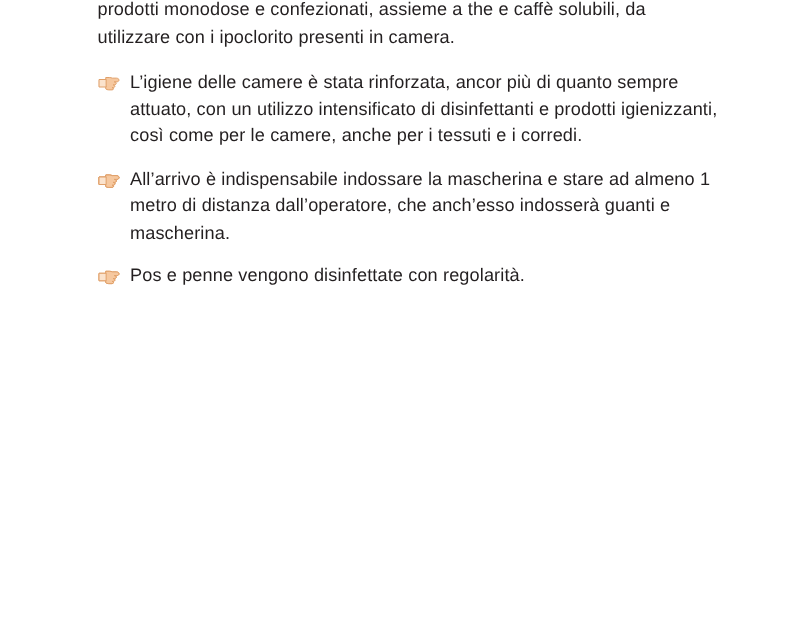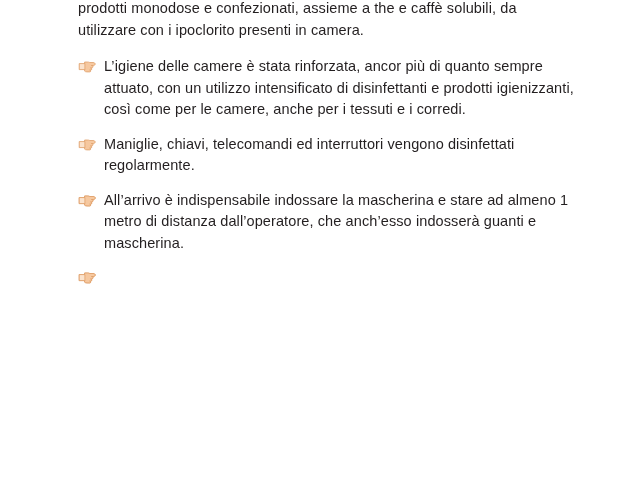--- a/index.html
+++ b/index.html
@@ -78,21 +78,20 @@
       <span>L’igiene delle camere è stata rinforzata, ancor più di quanto sempre attuato, con un utilizzo intensificato di disinfettanti e prodotti igienizzanti, così come per le camere, anche per i tessuti e i corredi.</span>
     </p>
 
     <p class="para bullet-para">
       <span class="bullet">
         <svg width="19" height="16" viewBox="0 0 19 16" xmlns="http://www.w3.org/2000/svg">
           <path d="M1.5 7.2 L6.6 7.2 L6.6 5.0 L9.4 5.0 C10.4 5.0 11.2 5.2 11.8 5.5 L15.0 5.5 C16.2 5.5 17.2 6.1 17.2 7.0 C17.2 7.9 16.4 8.5 15.3 8.5 L13.4 8.5 C14.3 8.5 15.0 9.0 15.0 9.7 C15.0 10.4 14.3 10.9 13.4 10.9 L12.5 10.9 C13.3 10.9 13.9 11.4 13.9 12.0 C13.9 12.6 13.3 13.1 12.5 13.1 L11.7 13.1 C12.3 13.1 12.8 13.5 12.8 14.0 C12.8 14.5 12.3 14.9 11.7 14.9 L9.0 14.9 C7.9 14.9 7.1 14.6 6.6 14.1 L6.6 12.0 L1.5 12.0 Z" fill="#f6c89f" stroke="#e0a06a" stroke-width="0.8" stroke-linejoin="round"></path>
           <path d="M1.2 6.6 L6.9 6.6 L6.9 12.6 L1.2 12.6 Z" fill="#fbe3cd" stroke="#e0a06a" stroke-width="0.8" stroke-linejoin="round"></path>
         </svg>
       </span>
-      <span>Maniglie, chiavi, telecomandi ed interruttori vengono disinfettati regolarmente.</span>
     </p>
 
     <p class="para bullet-para">
       <span class="bullet">
         <svg width="19" height="16" viewBox="0 0 19 16" xmlns="http://www.w3.org/2000/svg">
           <path d="M1.5 7.2 L6.6 7.2 L6.6 5.0 L9.4 5.0 C10.4 5.0 11.2 5.2 11.8 5.5 L15.0 5.5 C16.2 5.5 17.2 6.1 17.2 7.0 C17.2 7.9 16.4 8.5 15.3 8.5 L13.4 8.5 C14.3 8.5 15.0 9.0 15.0 9.7 C15.0 10.4 14.3 10.9 13.4 10.9 L12.5 10.9 C13.3 10.9 13.9 11.4 13.9 12.0 C13.9 12.6 13.3 13.1 12.5 13.1 L11.7 13.1 C12.3 13.1 12.8 13.5 12.8 14.0 C12.8 14.5 12.3 14.9 11.7 14.9 L9.0 14.9 C7.9 14.9 7.1 14.6 6.6 14.1 L6.6 12.0 L1.5 12.0 Z" fill="#f6c89f" stroke="#e0a06a" stroke-width="0.8" stroke-linejoin="round"></path>
           <path d="M1.2 6.6 L6.9 6.6 L6.9 12.6 L1.2 12.6 Z" fill="#fbe3cd" stroke="#e0a06a" stroke-width="0.8" stroke-linejoin="round"></path>
         </svg>
       </span>
     </p>
@@ -116,17 +115,18 @@
       </span>
     </p>
 
     <p class="para bullet-para">
       <span class="bullet">
         <svg width="19" height="16" viewBox="0 0 19 16" xmlns="http://www.w3.org/2000/svg">
           <path d="M1.5 7.2 L6.6 7.2 L6.6 5.0 L9.4 5.0 C10.4 5.0 11.2 5.2 11.8 5.5 L15.0 5.5 C16.2 5.5 17.2 6.1 17.2 7.0 C17.2 7.9 16.4 8.5 15.3 8.5 L13.4 8.5 C14.3 8.5 15.0 9.0 15.0 9.7 C15.0 10.4 14.3 10.9 13.4 10.9 L12.5 10.9 C13.3 10.9 13.9 11.4 13.9 12.0 C13.9 12.6 13.3 13.1 12.5 13.1 L11.7 13.1 C12.3 13.1 12.8 13.5 12.8 14.0 C12.8 14.5 12.3 14.9 11.7 14.9 L9.0 14.9 C7.9 14.9 7.1 14.6 6.6 14.1 L6.6 12.0 L1.5 12.0 Z" fill="#f6c89f" stroke="#e0a06a" stroke-width="0.8" stroke-linejoin="round"></path>
           <path d="M1.2 6.6 L6.9 6.6 L6.9 12.6 L1.2 12.6 Z" fill="#fbe3cd" stroke="#e0a06a" stroke-width="0.8" stroke-linejoin="round"></path>
         </svg>
       </span>
+      <span>Pos e penne vengono disinfettate con regolarità.</span>
     </p>
 
     <div class="spacer-bottom"></div>
   </div>
 </div>
 
 </body></html>

